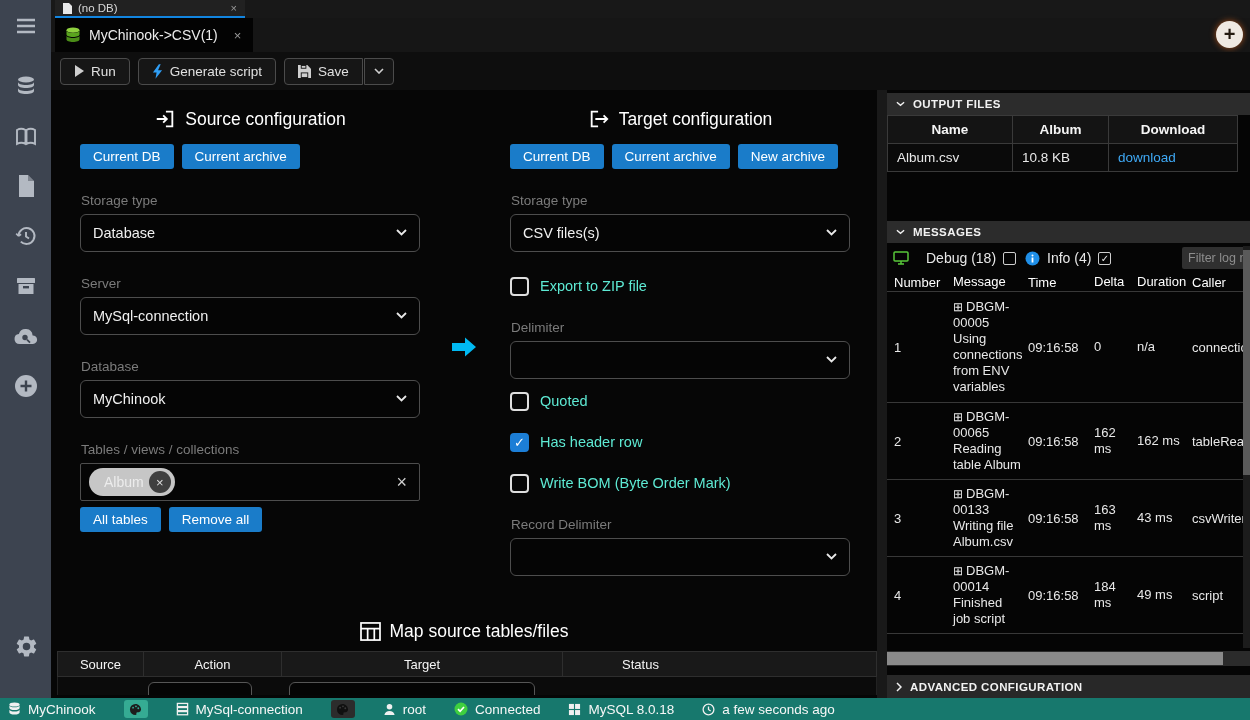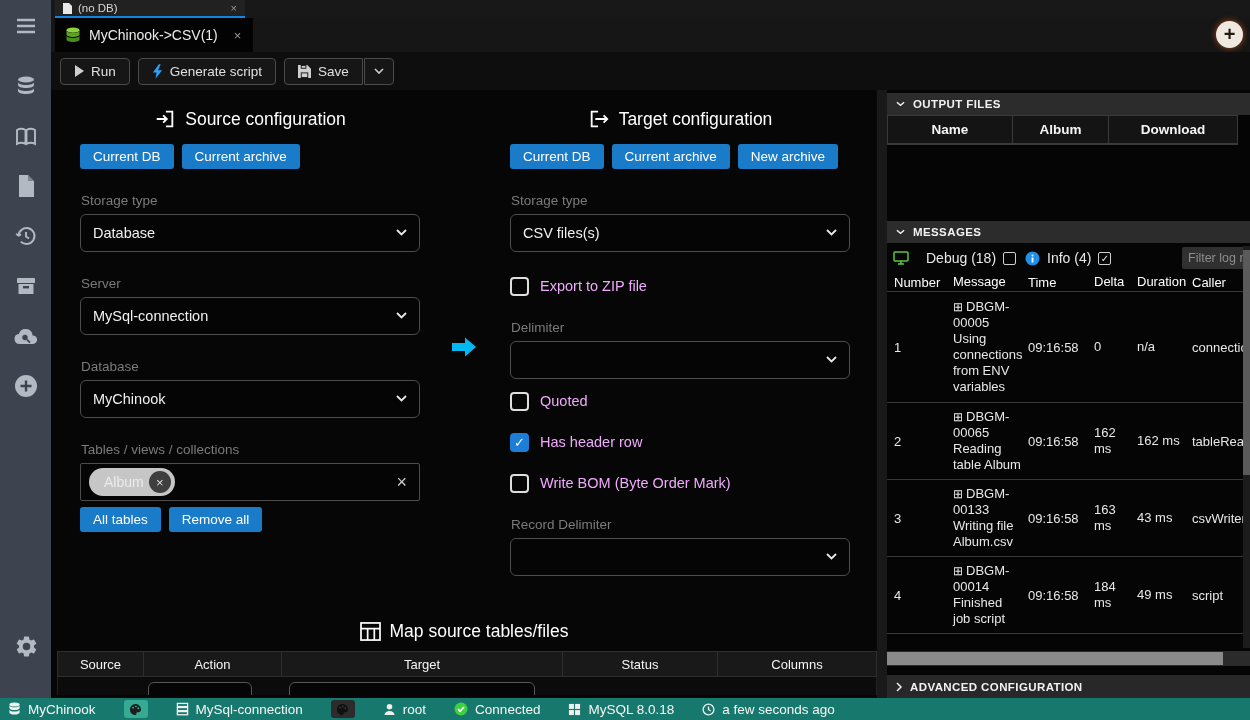--- a/index.html
+++ b/index.html
@@ -58,21 +58,21 @@
   .chip-label { color:#ececec; font-size:14px; }
   .chip-x { width:22px; height:22px; border-radius:50%; background:#3f3f3f; color:#ddd;
           display:flex; align-items:center; justify-content:center; font-size:13px; }
   .clear-x { margin-left:auto; color:#cfcfcf; font-size:18px; }
   .chkrow { display:flex; align-items:center; gap:11px; height:20px; }
   .chk { width:19px; height:19px; border:2px solid #dedede; border-radius:4px; background:transparent;
           display:flex; align-items:center; justify-content:center; font-size:13px; color:#fff; }
   .chk i { display:none; font-style:normal; }
   .chk.checked { background:#1c7ed6; border-color:#1c7ed6; }
   .chk.checked i { display:block; }
-  .chklabel { font-size:14.5px; color:#f0abfc; }
+  .chklabel { font-size:14.5px; color:#5eead4; }
   .flow-arrow { position:absolute; left:399px; top:246px; }
 
   
   .map { position:absolute; left:0; top:527px; width:826px; }
   .map-title { display:flex; justify-content:center; align-items:center; gap:9px; font-size:17.5px;
           color:#fff; margin-top:4px; }
   .map-table { margin:9px 0 0 6px; width:820px; }
   .map-head { display:flex; background:#191919; border:1px solid #2e2e2e; }
   .map-head .mcell { height:24px; display:flex; align-items:center; justify-content:center;
           font-size:13px; font-weight:normal; color:#f5f5f5; border-right:1px solid #2e2e2e; }
@@ -389,21 +389,20 @@
             <path d="M1 7h20M8 7v12M15 7v12"></path>
           </svg>
         <span>Map source tables/files</span>
       </div>
       <div class="map-table">
         <div class="map-head">
           <div class="mcell" style="width:86px">Source</div>
           <div class="mcell" style="width:138px">Action</div>
           <div class="mcell" style="width:281px">Target</div>
           <div class="mcell" style="width:155px">Status</div>
-          <div class="mcell" style="width:158px">Columns</div>
         </div>
         <div class="map-row">
           <span class="rsel" style="left:90px; width:104px"></span>
           <span class="rsel" style="left:231px; width:246px"></span>
         </div>
       </div>
     </div>
   </main>
 
   <div class="gutter"></div>
@@ -415,20 +414,27 @@
           <path d="M1 1l4 3.5L9 1" stroke="#f2f2f2" stroke-width="1.5" fill="none"></path>
         </svg>
       <span>OUTPUT FILES</span>
     </div>
 
     <div class="files-table">
       <div class="frow head">
         <div class="fcell" style="width:125px">Name</div>
         <div class="fcell" style="width:96px">Album</div>
         <div class="fcell" style="width:128px">Download</div>
+      </div>
+      <div class="frow data">
+        <div class="fcell" style="width:125px">Album.csv</div>
+        <div class="fcell" style="width:96px">10.8 KB</div>
+        <div class="fcell" style="width:128px">
+            <span class="dl-link">download</span>
+          </div>
       </div>
     </div>
 
     <div class="sec-head msg-head">
       <svg width="9" height="6" viewBox="0 0 10 6">
           <path d="M1 1l4 3.5L9 1" stroke="#f2f2f2" stroke-width="1.5" fill="none"></path>
         </svg>
       <span>MESSAGES</span>
     </div>
 

